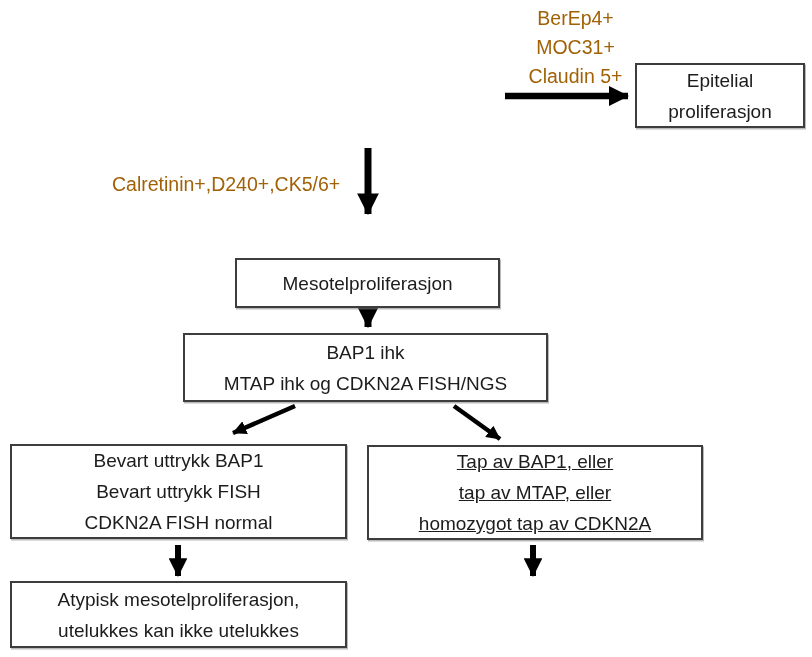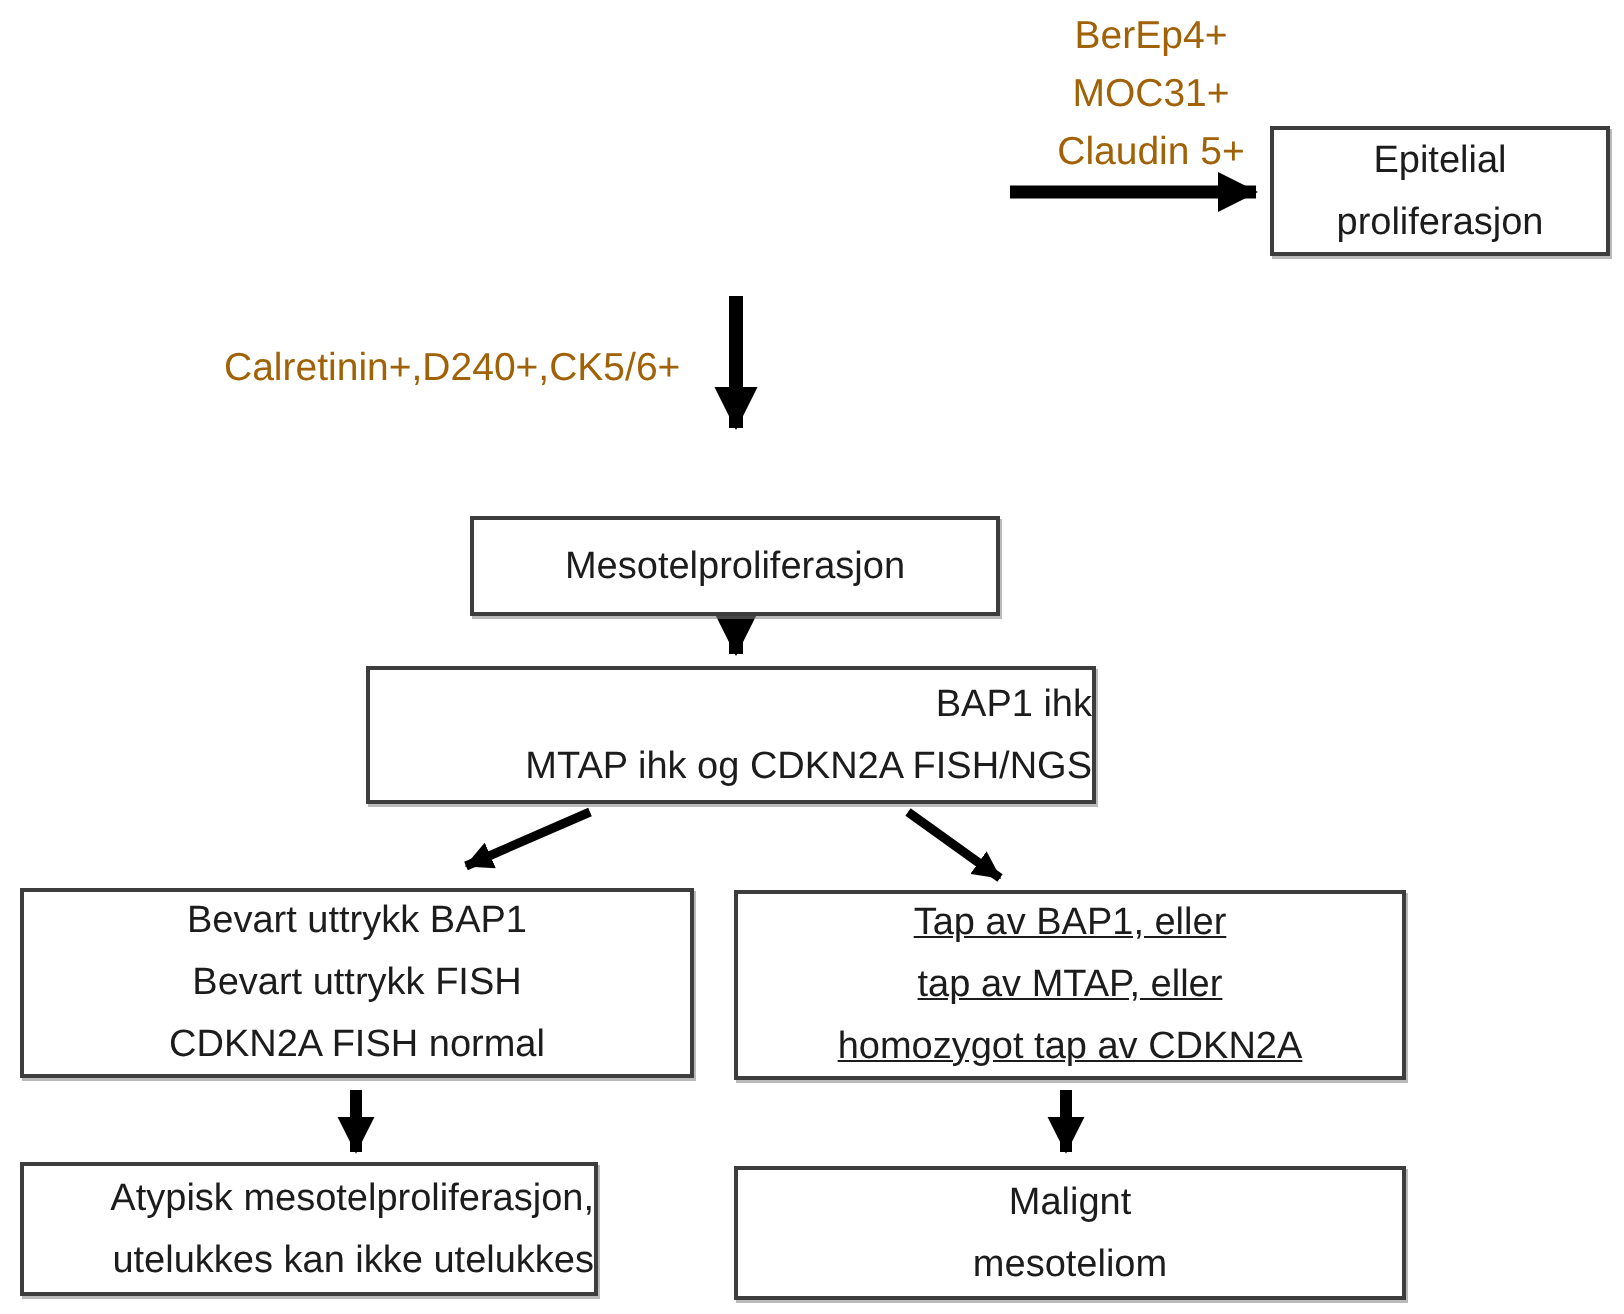--- a/index.html
+++ b/index.html
@@ -44,24 +44,24 @@
     white-space: nowrap;
   }
   .edge-label.block {
     text-align: center;
     line-height: 29px;
   }
   
   .node-biopsy      { left: 235px; top: 48px;  width: 263px; height: 97px; }
   .node-epithelial  { left: 635px; top: 63px;  width: 170px; height: 65px; }
   .node-mesothelial { left: 235px; top: 223px; width: 265px; height: 50px; margin-top: 35px; }
-  .node-testing     { left: 183px; top: 333px; width: 365px; height: 69px; align-items: flex-end; }
+  .node-testing     { left: 183px; top: 333px; width: 365px; height: 69px; }
   .node-preserved   { left: 10px;  top: 444px; width: 337px; height: 95px; }
   .node-loss        { left: 367px; top: 445px; width: 336px; height: 95px; text-decoration: underline; }
-  .node-atypical    { left: 10px;  top: 581px; width: 289px; height: 67px; align-items: flex-end; }
+  .node-atypical    { left: 10px;  top: 581px; width: 337px; height: 67px; }
   .node-malignant   { left: 367px; top: 583px; width: 336px; height: 67px; }
   .label-epithelial-markers  { left: 498px; top: 4px; width: 155px; }
   .label-mesothelial-markers { left: 112px; top: 173px; }
 </style>
 </head>
 <body>
 
 <div class="canvas">
 
   <svg class="arrow-layer" width="812" height="657" viewBox="0 0 812 657">
@@ -111,18 +111,14 @@
     <div>Tap av BAP1, eller</div>
     <div>tap av MTAP, eller</div>
     <div>homozygot tap av CDKN2A</div>
   </div>
 
   <div class="node node-atypical">
     <div>Atypisk mesotelproliferasjon,</div>
     <div>utelukkes kan ikke utelukkes</div>
   </div>
 
-  <div class="node node-malignant">
-    <div>Malignt</div>
-    <div>mesoteliom</div>
-  </div>
 
 </div>
 
 </body></html>

